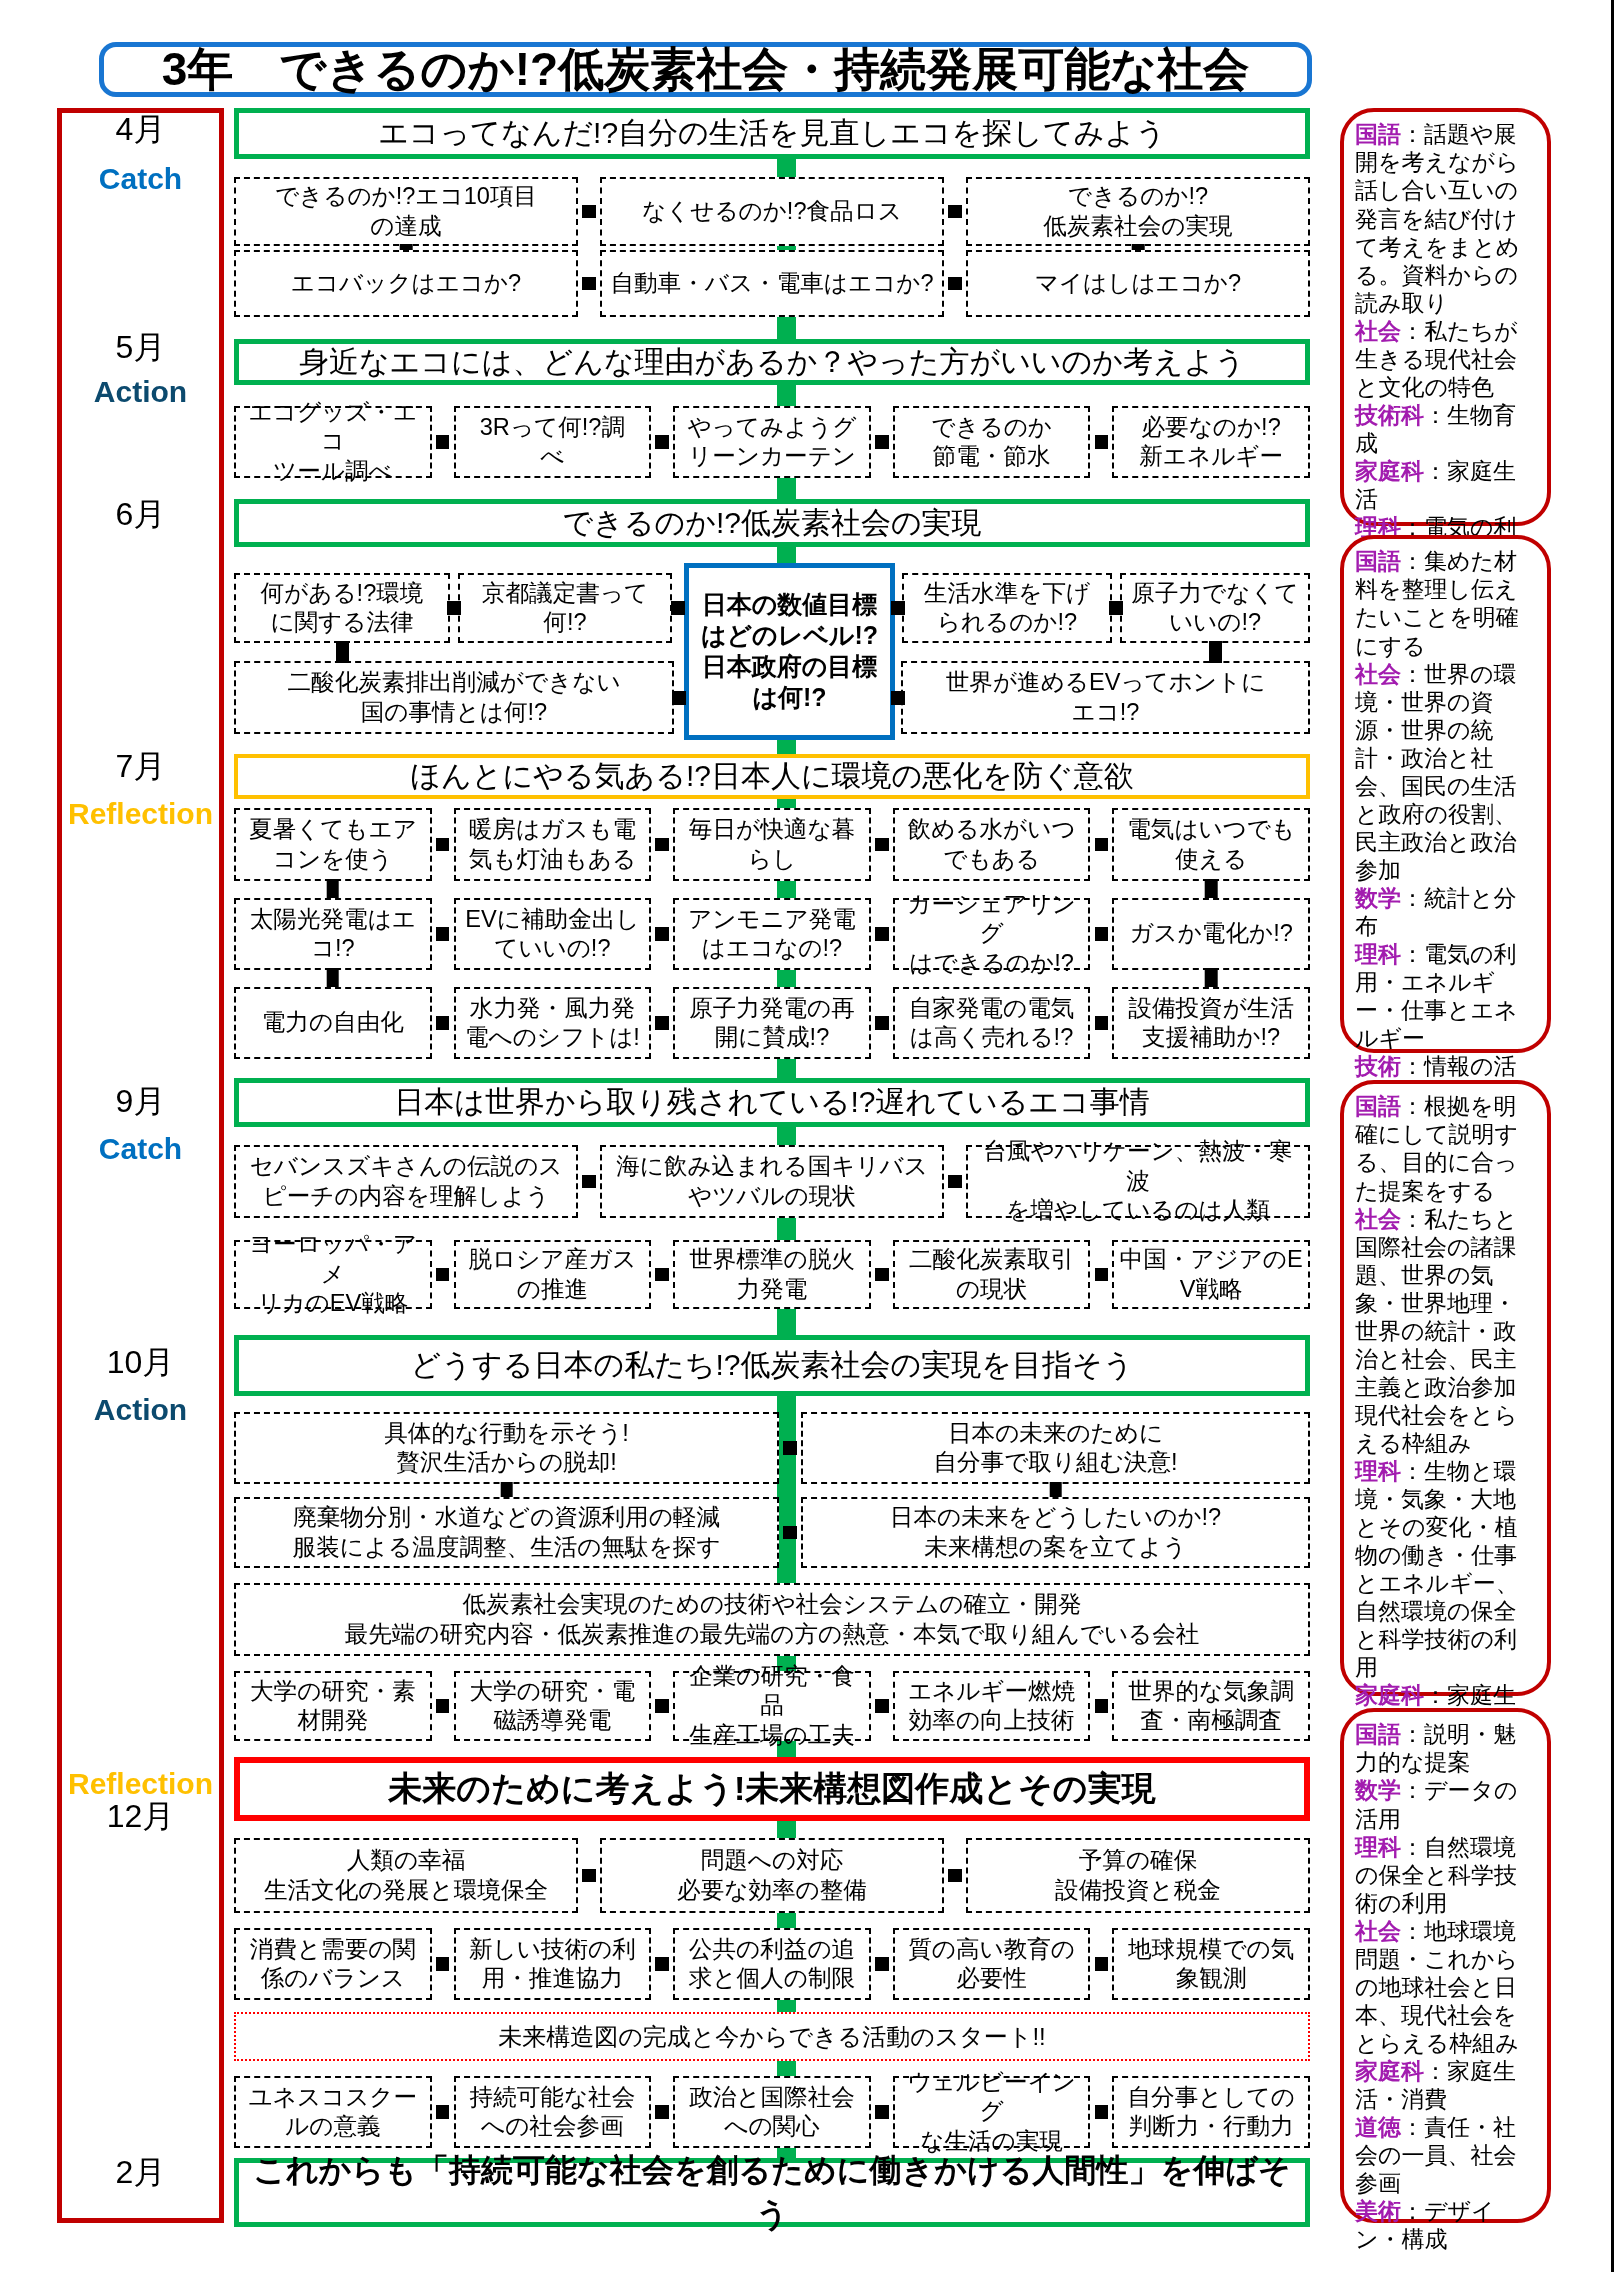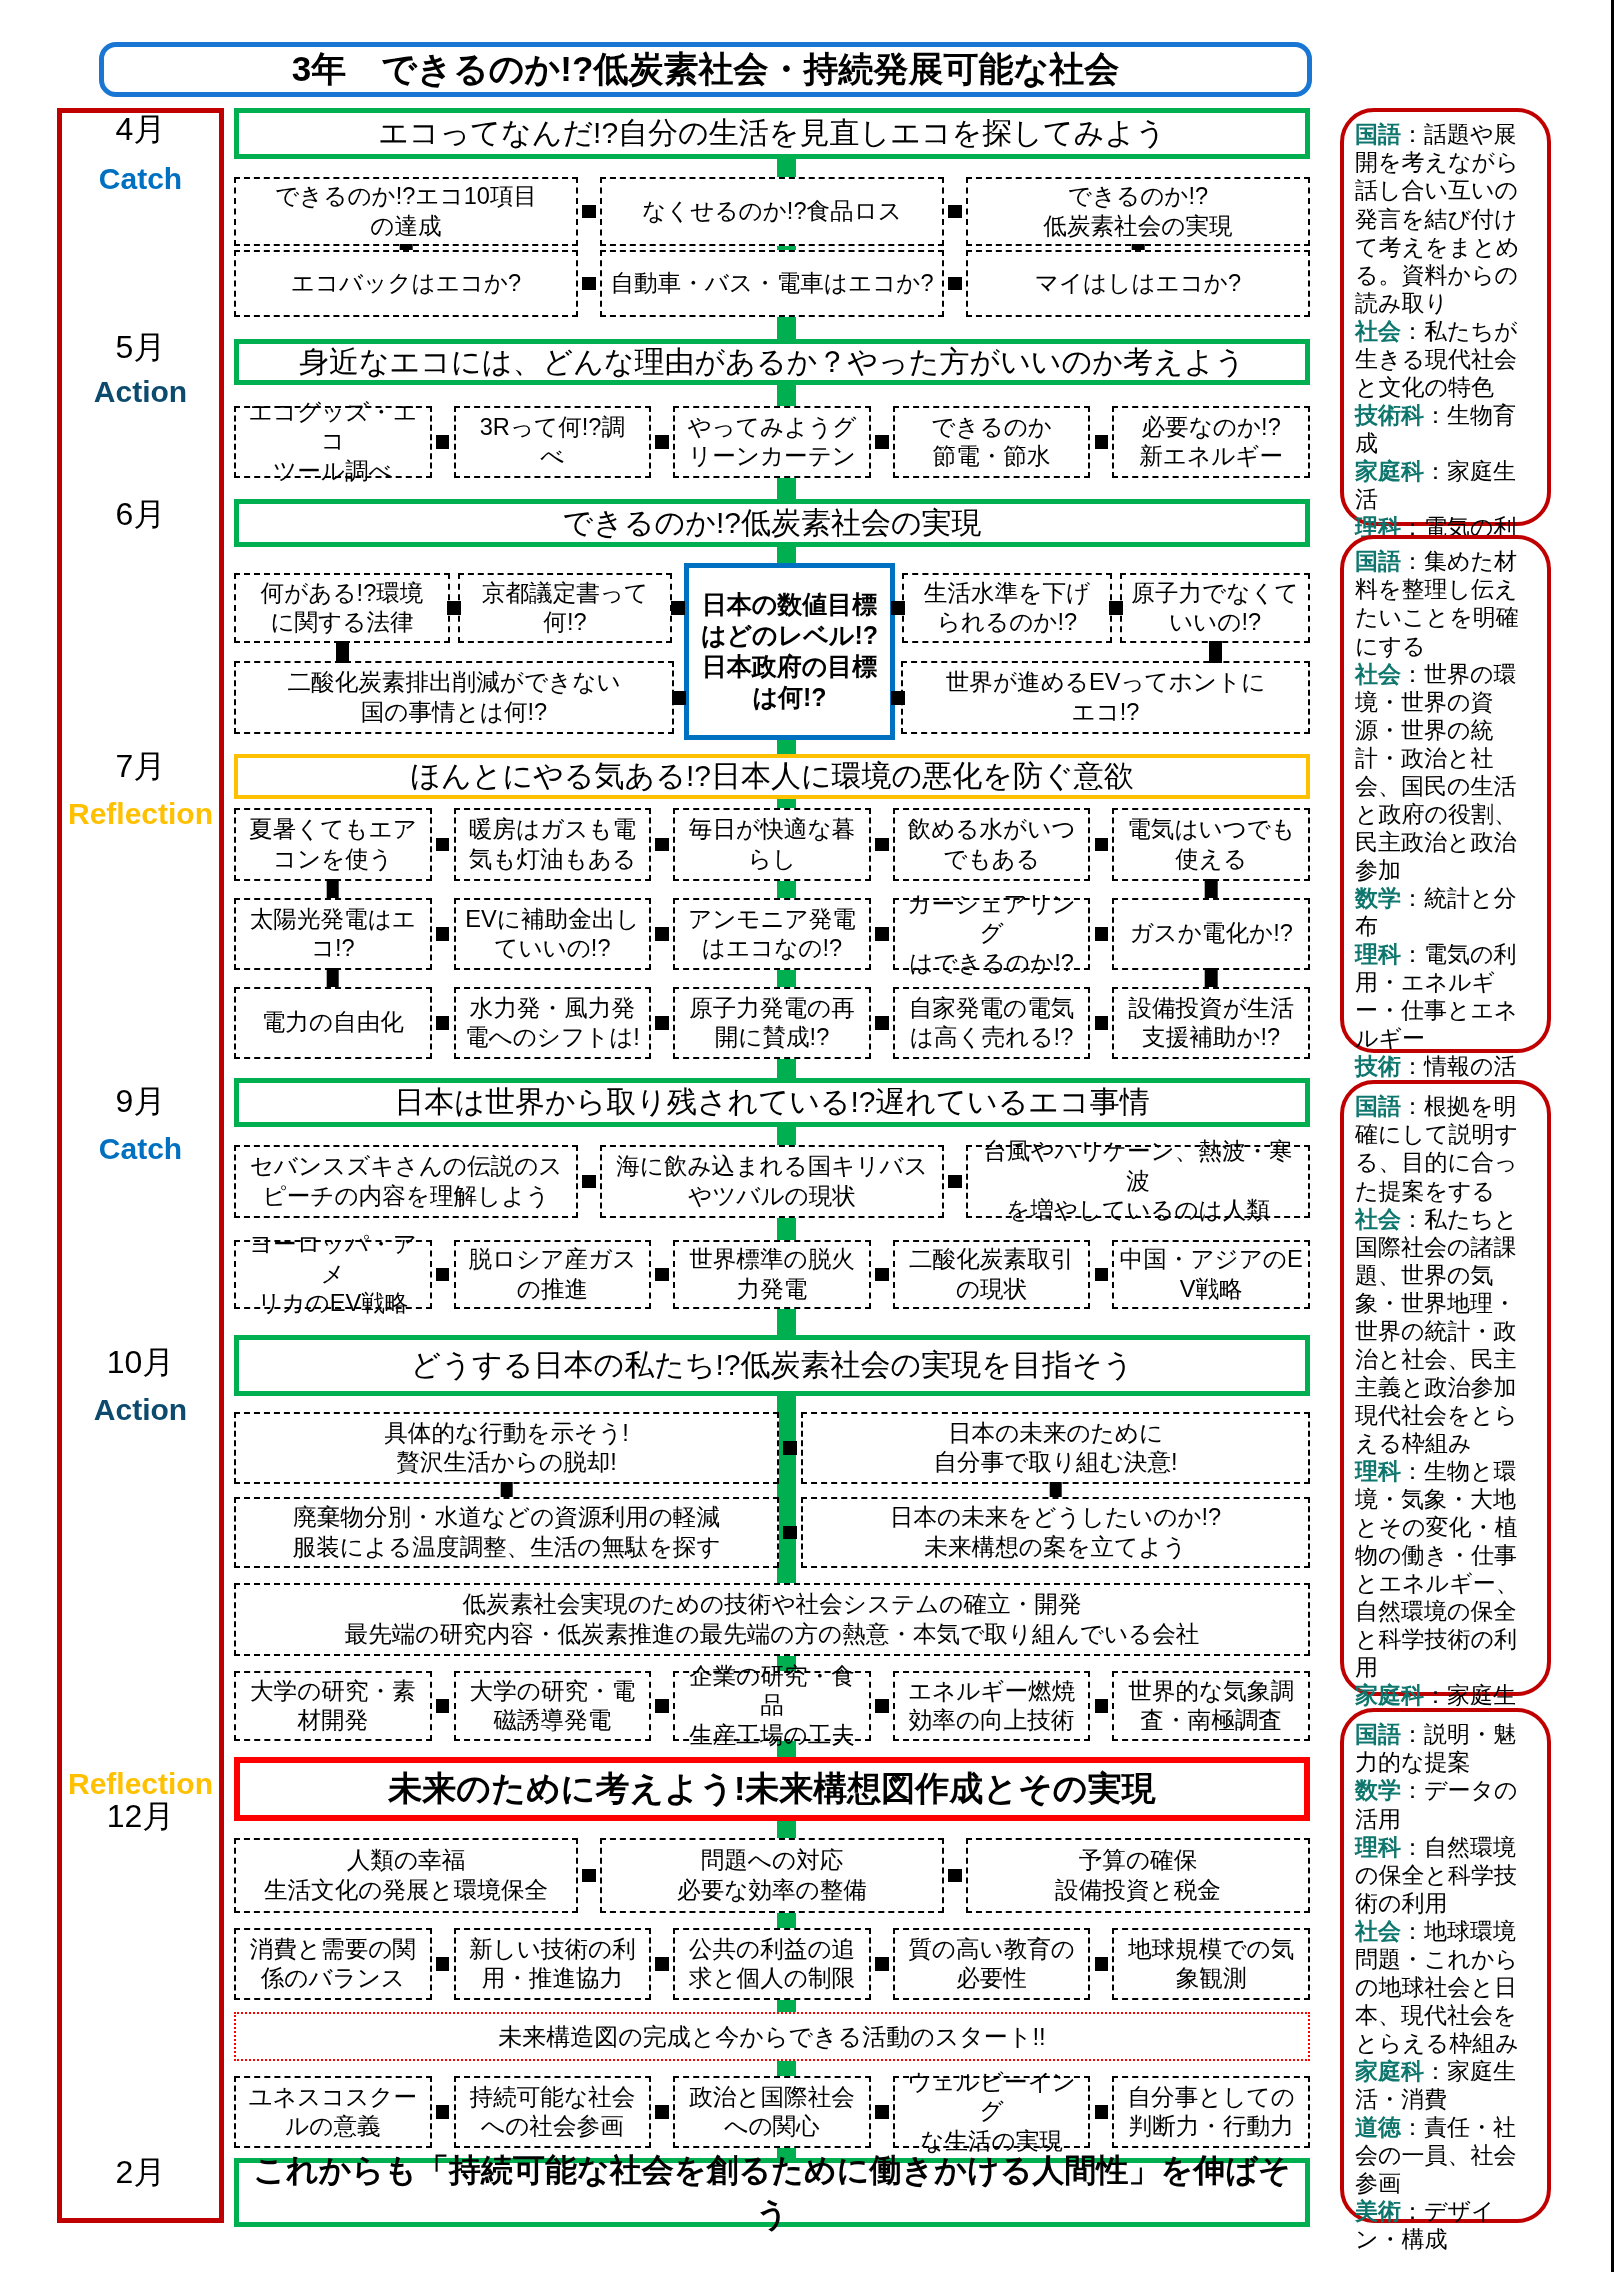--- a/index.html
+++ b/index.html
@@ -3,21 +3,21 @@
 <meta charset="utf-8">
 <style>
   html,body{margin:0;padding:0;background:#fff;}
   body{font-family:"Liberation Sans","DejaVu Sans",sans-serif;color:#000;}
   #page{position:relative;width:1617px;height:2273px;background:#fff;overflow:hidden;}
 
   
   #title{position:absolute;left:99px;top:42px;width:1213px;height:55px;
     border:5px solid #1976D2;border-radius:17px;box-sizing:border-box;
     display:flex;align-items:center;justify-content:center;
-    font-size:35px;font-weight:bold;background:#fff;z-index:2;}
+    font-size:46px;font-weight:bold;background:#fff;z-index:2;}
 
   
   #mcol{position:absolute;left:57px;top:108px;width:167px;height:2115px;
     border:5px solid #C00000;box-sizing:border-box;background:#fff;z-index:1;}
   .mlabel{position:absolute;left:57px;width:167px;text-align:center;
     font-size:32px;line-height:1.1;z-index:3;}
   .mphase{position:absolute;left:57px;width:167px;text-align:center;
     font-size:30px;font-weight:600;line-height:1.1;z-index:3;}
   .catch{color:#0070C0;} .action{color:#0c4a6e;} .refl{color:#FFC000;}
 
@@ -53,21 +53,21 @@
     white-space:pre-line;font-size:23.6px;line-height:1.25;padding:1.7px 5px;}
   #jun .goal{border:5.9px solid #0070C0;font-weight:bold;font-size:25px;z-index:2;}
   .jhc{position:absolute;width:13.5px;height:13.5px;background:#000;z-index:3;}
   .jstub{position:absolute;width:12.6px;height:22px;background:#000;z-index:3;}
 
   
   .sbox{position:absolute;left:1340px;width:211px;border:4.2px solid #C00000;
     border-radius:34px;background:#fff;box-sizing:border-box;padding:8.4px 11px;
     font-size:23px;line-height:1.22;z-index:2;}
   .entry{display:block;}
-  .subj{color:#0f766e;font-weight:bold;}
+  .subj{color:#a21caf;font-weight:bold;}
 </style>
 </head>
 <body>
 
 <div id="page">
 
   <div id="gline"></div>
   <div id="edge"></div>
 
   <div id="title">3年　できるのか!?低炭素社会・持続発展可能な社会</div>

